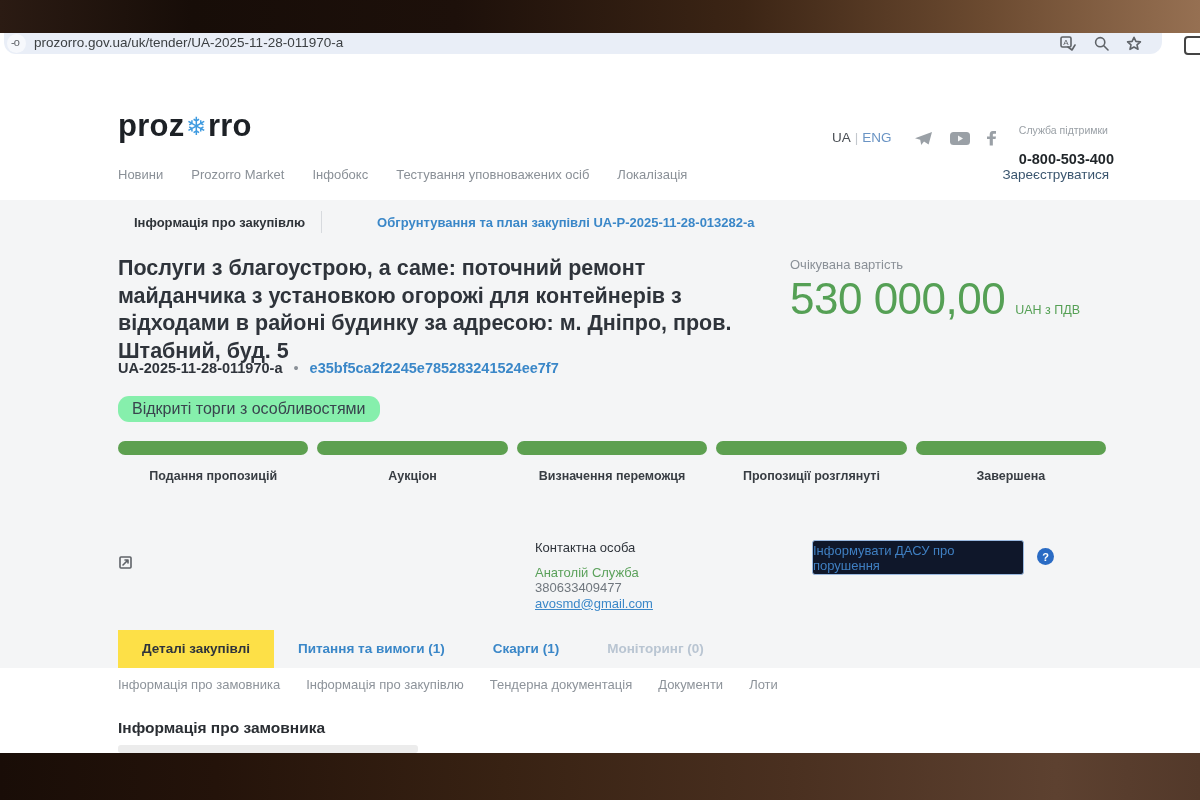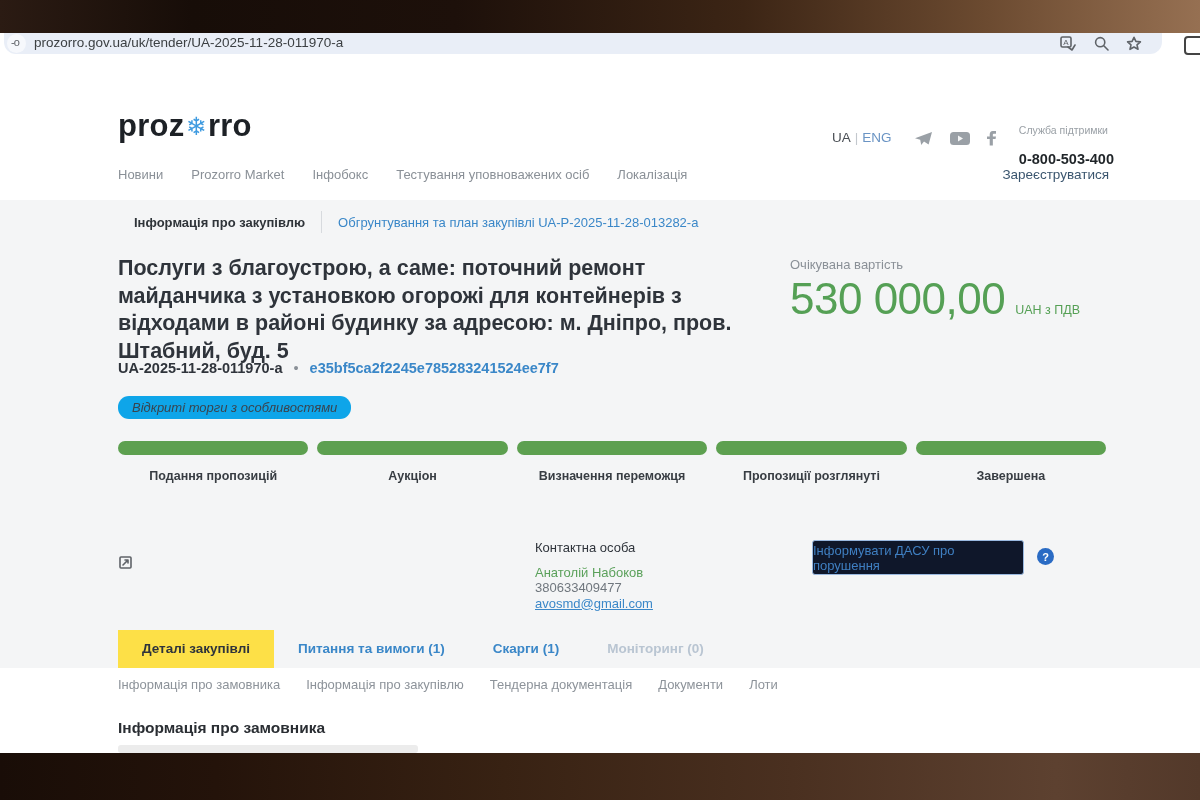--- a/index.html
+++ b/index.html
@@ -37,37 +37,37 @@
   .nav{position:absolute;left:118px;top:167px;display:flex;gap:28px;font-size:13px;color:#8a9097;}
   .nav span{cursor:pointer;}
   .register{position:absolute;top:167px;right:91px;font-size:13.5px;color:#3a556e;}
 
   
   .gray{position:absolute;left:0;top:200px;width:1200px;height:468px;background:#f4f5f6;}
 
   .crumbs{position:absolute;left:134px;top:211px;display:flex;align-items:center;font-size:13px;}
   .crumb-active{color:#2f3439;font-weight:600;}
   .crumb-div{width:1px;height:22px;background:#d7dade;margin:0 16px;}
-  .crumb-link{color:#3a87c8;font-weight:400;}
+  .crumb-link{color:#3a87c8;font-weight:700;margin-left:39px;}
 
   .title{position:absolute;left:118px;top:255px;width:614px;font-size:21.5px;line-height:27.5px;
          font-weight:700;color:#2f343b;}
   .value{position:absolute;left:790px;top:257px;}
   .value .lbl{font-size:13px;color:#8a9097;}
   .value .row{display:flex;align-items:baseline;margin-top:2px;}
   .value .num{font-size:44px;color:#55a055;letter-spacing:-.5px;}
   .value .cur{font-size:12.5px;color:#55a055;margin-left:10px;}
 
   .idline{position:absolute;left:118px;top:360px;font-size:14.5px;}
   .idline .tid{color:#2f343b;font-weight:600;}
   .idline .dot{color:#8a9097;margin:0 7px;}
   .idline .hash{color:#3a87c8;font-weight:600;text-decoration:none;}
 
-  .badge{position:absolute;left:118px;top:396px;background:#0ea5e9;border-radius:11px;
-         padding:4px 14px;font-size:13px;color:#39444e;font-style:italic;}
+  .badge{position:absolute;left:118px;top:396px;background:#86efac;border-radius:11px;
+         padding:4px 14px;font-size:16px;color:#39444e;}
 
   .stages{position:absolute;left:118px;top:441px;width:988px;display:flex;gap:9px;}
   .stage-item{flex:1;}
   .pill{height:14px;background:#5da050;border-radius:7px;}
   .stage-lbl{margin-top:14px;text-align:center;font-size:12.5px;font-weight:600;color:#383d43;}
 
   .hint{position:absolute;left:119px;top:556px;display:flex;align-items:center;gap:8px;
         font-size:13.5px;font-style:italic;color:#9ba0a6;}
   .contact{position:absolute;left:535px;top:540px;font-size:13px;line-height:15.5px;}
   .contact .lbl{color:#2f343b;margin-bottom:9px;}
@@ -218,21 +218,21 @@
     <span>
       <svg width="13" height="13" viewBox="0 0 13 13">
           <rect class="st" x="1" y="1" width="11" height="11" rx="1"></rect>
           <path class="st" d="M4 9 L9 4 M9 4 h-3 M9 4 v3"></path>
         </svg>
     </span>
   </div>
 
   <div class="contact">
     <div class="lbl">Контактна особа</div>
-    <div class="name">Анатолій Набоков</div>
+    <div class="name">Анатолій Служба</div>
     <div class="phone">380633409477</div>
     <a class="mail" href="#">avosmd@gmail.com</a>
   </div>
 
   <div class="dasu">Інформувати ДАСУ про порушення</div>
   <div class="help">?</div>
 
   <div class="tabs">
     <div class="tab active">Деталі закупівлі</div>
     <div class="tab link">Питання та вимоги (1)</div>

